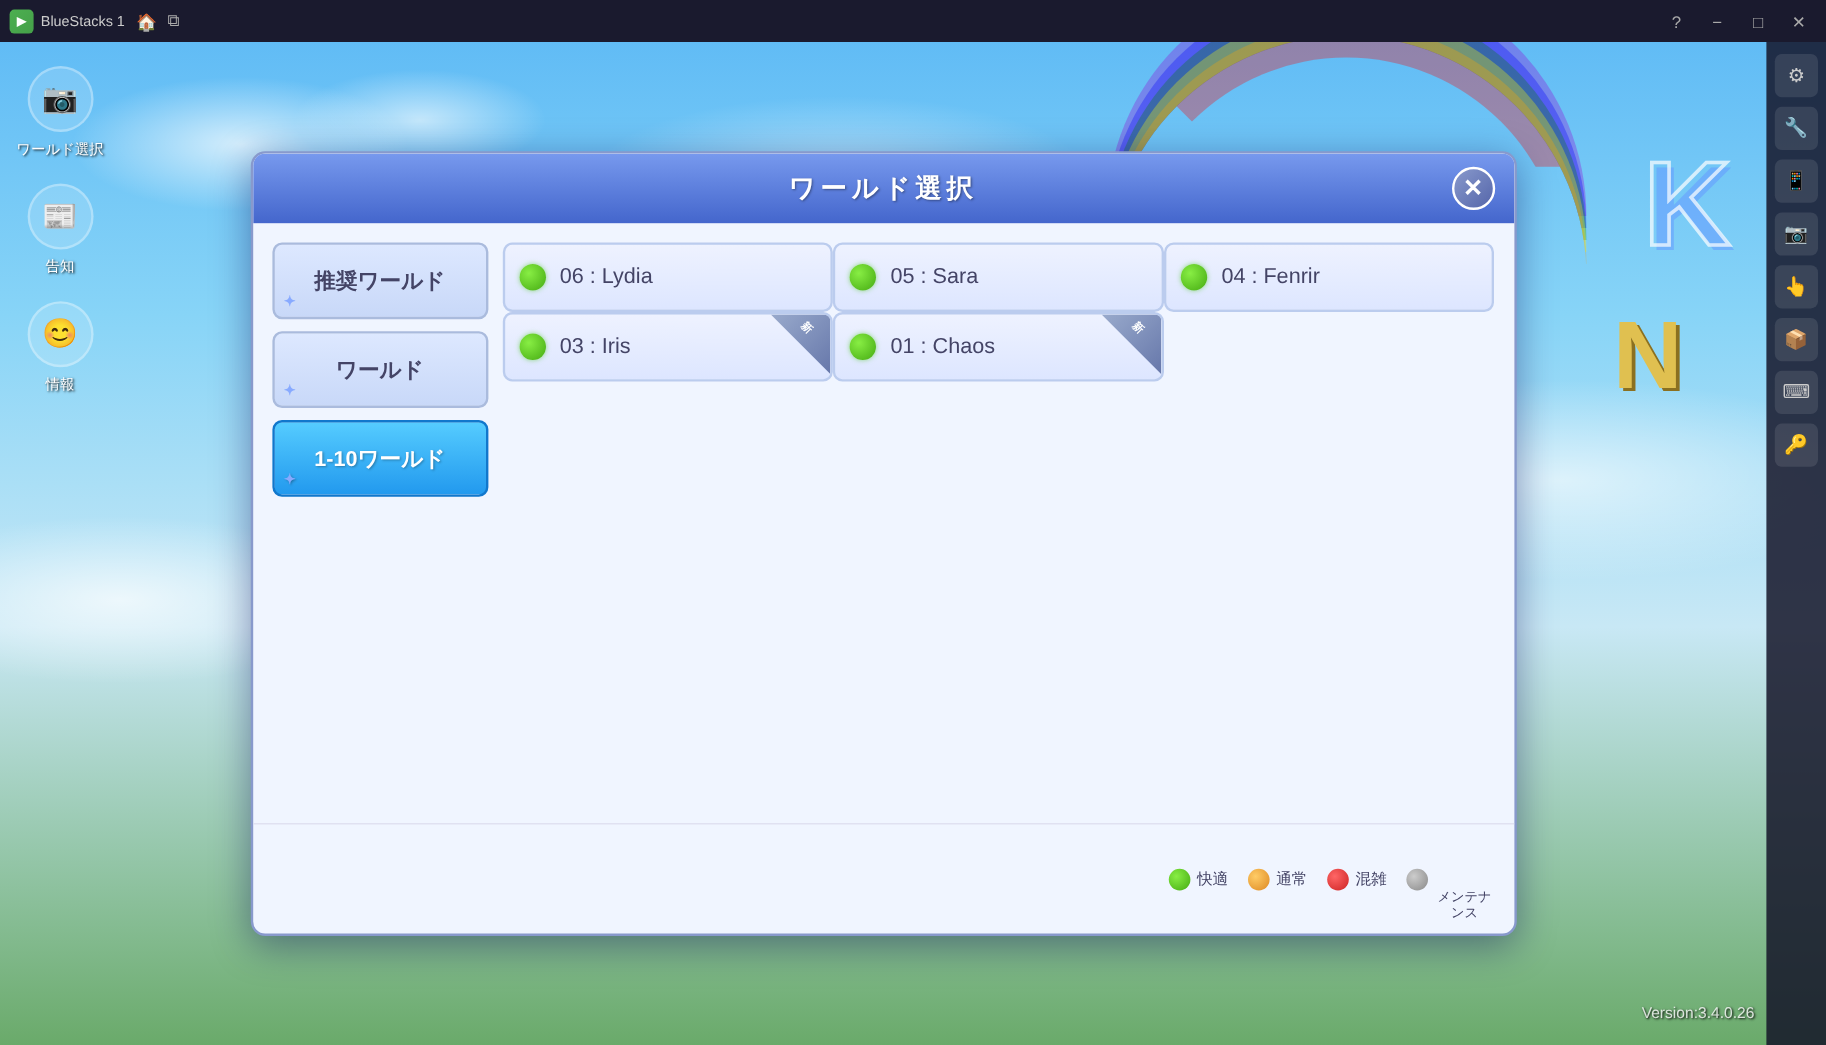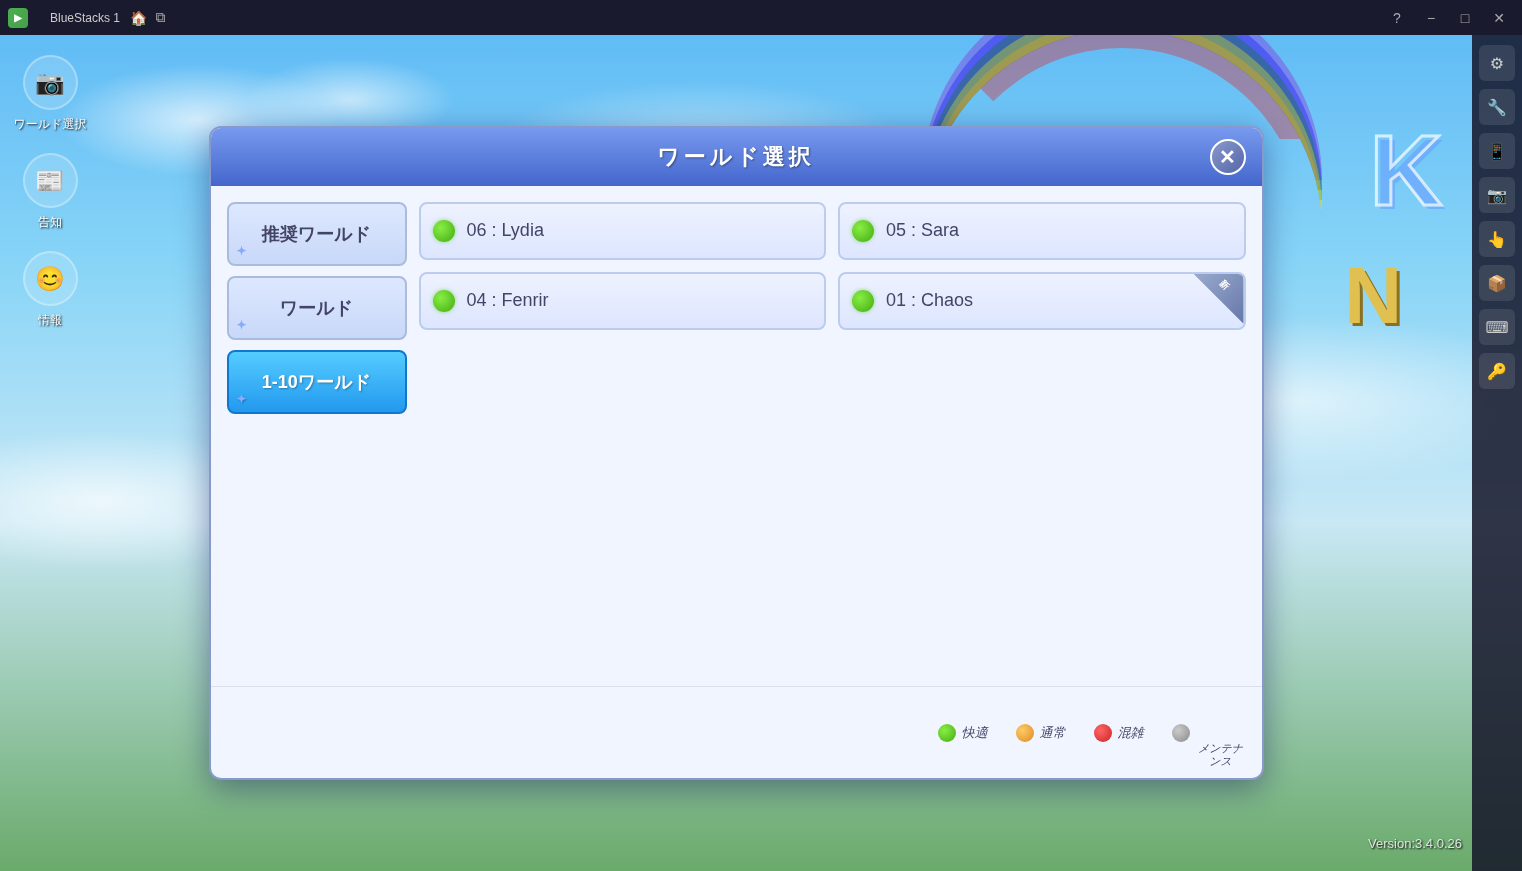--- a/index.html
+++ b/index.html
@@ -79,21 +79,21 @@
       display: flex;
       align-items: center;
       justify-content: center;
       font-size: 10px;
       color: white;
       font-weight: bold;
     }
     .titlebar-title {
       color: #cccccc;
       font-size: 12px;
-      margin-left: 16px;
+      margin-left: 0;
     }
     .titlebar-controls {
       margin-left: auto;
       display: flex;
       align-items: center;
       gap: 4px;
     }
     .titlebar-btn {
       width: 30px;
       height: 25px;
@@ -310,23 +310,23 @@
       background: linear-gradient(180deg, #55ccff 0%, #2299ee 100%);
       border-color: #1177cc;
       color: white;
       text-shadow: 1px 1px 2px rgba(0,0,0,0.3);
     }
 
     
     .world-grid {
       flex: 1;
       display: grid;
-      grid-template-columns: 1fr 1fr;
+      grid-template-columns: 1fr 1fr 1fr;
       grid-template-rows: repeat(3, auto);
-      gap: 12px;
+      gap: 0;
       align-content: start;
     }
 
     .world-btn {
       padding: 16px 12px;
       background: linear-gradient(180deg, #eef2ff 0%, #dde6ff 100%);
       border: 2px solid #bbccee;
       border-radius: 8px;
       cursor: pointer;
       display: flex;
@@ -370,24 +370,23 @@
       text-orientation: mixed;
       transform: rotate(45deg) translateX(-2px);
     }
 
     
     .legend {
       padding: 10px 16px;
       display: flex;
       align-items: center;
       justify-content: flex-end;
-      gap: 28px;
+      gap: 16px;
       background: transparent;
       border-top: 1px solid #dde;
-      font-style: italic;
     }
     .legend-item {
       display: flex;
       align-items: center;
       gap: 6px;
       font-size: 13px;
       color: #446;
     }
     .legend-dot {
       width: 18px;
@@ -496,20 +495,27 @@
         <button class="world-btn">
           <div class="status-dot status-green"></div>
           <span>05 : Sara</span>
         </button>
 
         <button class="world-btn">
           <div class="status-dot status-green"></div>
           <span>04 : Fenrir</span>
         </button>
 
+        <button class="world-btn">
+          <div class="status-dot status-green"></div>
+          <span>03 : Iris</span>
+          <div class="new-badge">
+            <span class="new-badge-text">新</span>
+          </div>
+        </button>
 
 
         <button class="world-btn">
           <div class="status-dot status-green"></div>
           <span>01 : Chaos</span>
           <div class="new-badge">
             <span class="new-badge-text">新</span>
           </div>
         </button>
       </div>

